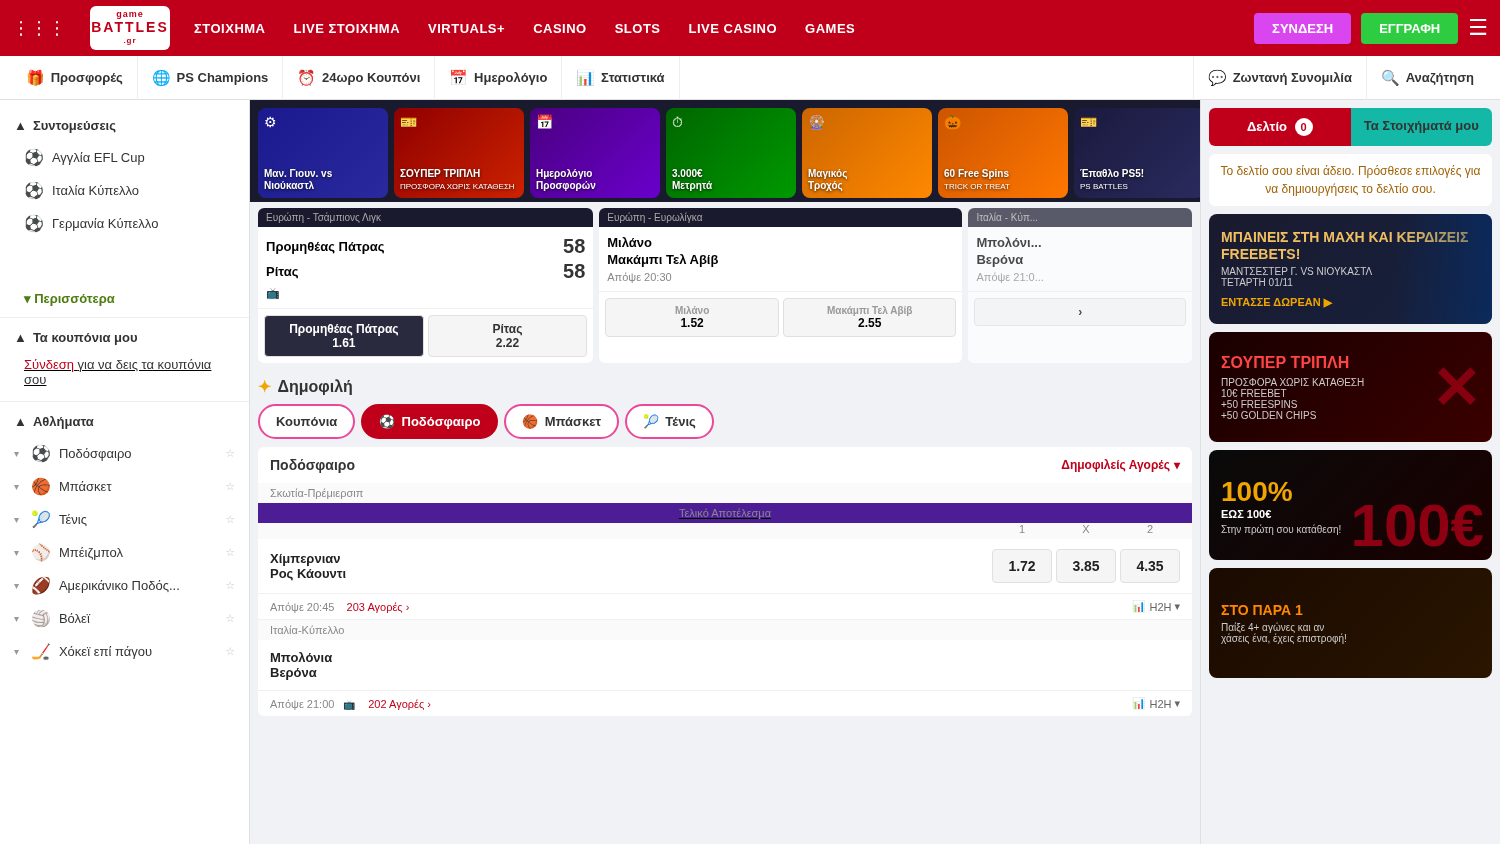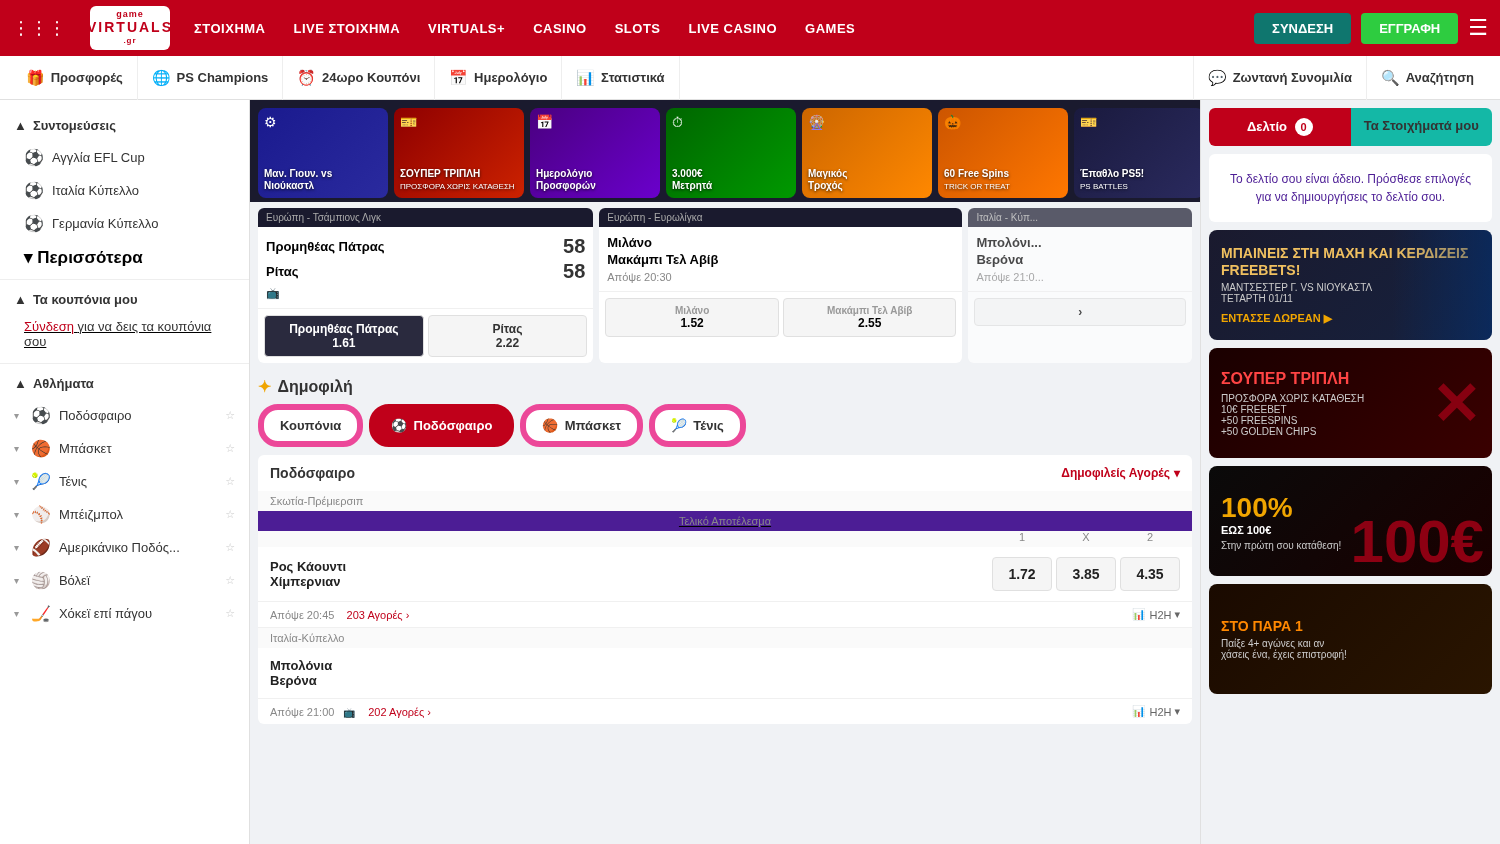--- a/index.html
+++ b/index.html
@@ -51,21 +51,21 @@
       text-transform: uppercase;
       letter-spacing: 0.5px;
       white-space: nowrap;
     }
     .nav-right {
       display: flex;
       align-items: center;
       gap: 10px;
     }
     .btn-signin {
-      background: #0f766e;
+      background: #d946ef;
       color: #fff;
       border: none;
       padding: 8px 18px;
       border-radius: 4px;
       font-weight: bold;
       font-size: 13px;
       cursor: pointer;
     }
     .btn-register {
       background: #2ecc40;
@@ -150,24 +150,25 @@
       align-items: center;
       gap: 8px;
       padding: 7px 14px 7px 24px;
       cursor: pointer;
       font-size: 13px;
       color: #333;
     }
     .sidebar-item .s-icon { font-size: 16px; }
     .sidebar-more {
       padding: 7px 14px 7px 24px;
-      color: #000000;
-      font-size: 17px;
+      color: #4d7c0f;
+      font-size: 13px;
       cursor: pointer;
       font-weight: 600;
+      margin-top: 44px;
     }
     .sidebar-sports-header {
       display: flex;
       align-items: center;
       gap: 6px;
       padding: 8px 14px;
       font-weight: bold;
       font-size: 13px;
       color: #333;
       cursor: pointer;
@@ -305,21 +306,21 @@
 
     
     .tabs-row {
       display: flex;
       gap: 6px;
       margin-bottom: 8px;
     }
     .tab-btn {
       padding: 8px 16px;
       border-radius: 20px;
-      border: 6px solid #ec4899;
+      border: 2px solid #ec4899;
       background: #fff;
       font-size: 13px;
       font-weight: 600;
       cursor: pointer;
       display: flex;
       align-items: flex-end;
       gap: 6px;
       color: #333;
     }
     .tab-btn.active {
@@ -452,23 +453,23 @@
       height: 18px;
       font-size: 11px;
       font-weight: bold;
       line-height: 18px;
       text-align: center;
       margin-left: 4px;
     }
     .betslip-empty {
       background: #fff;
       border-radius: 6px;
-      padding: 16px;
+      padding: 8px;
       font-size: 12px;
-      color: #4c1d95;
+      color: #a16207;
       text-align: center;
       line-height: 1.5;
     }
     .promo-banner {
       border-radius: 8px;
       overflow: hidden;
       height: 110px;
       position: relative;
       cursor: pointer;
     }
@@ -512,21 +513,21 @@
     }
   </style>
 </head>
 <body>
 
 <nav class="top-nav">
   <span class="grid-icon">⋮⋮⋮</span>
   <div class="logo-area">
     <div class="logo-box">
       <span style="font-size:9px;line-height:1.1;text-align:center;font-weight:900;color:#c0001a;">
-        game<br><span style="font-size:14px;letter-spacing:2px;">VIRTUALS</span><br><span style="font-size:8px;">.gr</span>
+        game<br><span style="font-size:14px;letter-spacing:2px;">BATTLES</span><br><span style="font-size:8px;">.gr</span>
       </span>
     </div>
   </div>
   <div class="nav-links">
     <span class="nav-link">ΣΤΟΙΧΗΜΑ</span>
     <span class="nav-link">LIVE ΣΤΟΙΧΗΜΑ</span>
     <span class="nav-link">VIRTUALS+</span>
     <span class="nav-link">CASINO</span>
     <span class="nav-link">SLOTS</span>
     <span class="nav-link">LIVE CASINO</span>
@@ -829,22 +830,22 @@
         <div style="display:flex;justify-content:flex-end;padding:4px 12px;background:#4c1d95;gap:60px;text-decoration:underline;">
           <span style="font-size:11px;color:#888;flex:1;text-align:center;">Τελικό Αποτέλεσμα</span>
         </div>
         <div style="display:flex;justify-content:flex-end;padding:0 12px 4px 12px;background:#fafafa;gap:4px;">
           <span style="font-size:11px;color:#888;min-width:60px;text-align:center;">1</span>
           <span style="font-size:11px;color:#888;min-width:60px;text-align:center;">Χ</span>
           <span style="font-size:11px;color:#888;min-width:60px;text-align:center;">2</span>
         </div>
         <div class="match-row">
           <div class="match-teams">
+            <div class="match-team-name">Χίμπερνιαν</div>
             <div class="match-team-name">Ρος Κάουντι</div>
-            <div class="match-team-name">Χίμπερνιαν</div>
           </div>
           <div class="match-odds">
             <button class="odd-btn">
               <div class="odd-value">1.72</div>
             </button>
             <button class="odd-btn">
               <div class="odd-value">3.85</div>
             </button>
             <button class="odd-btn">
               <div class="odd-value">4.35</div>

